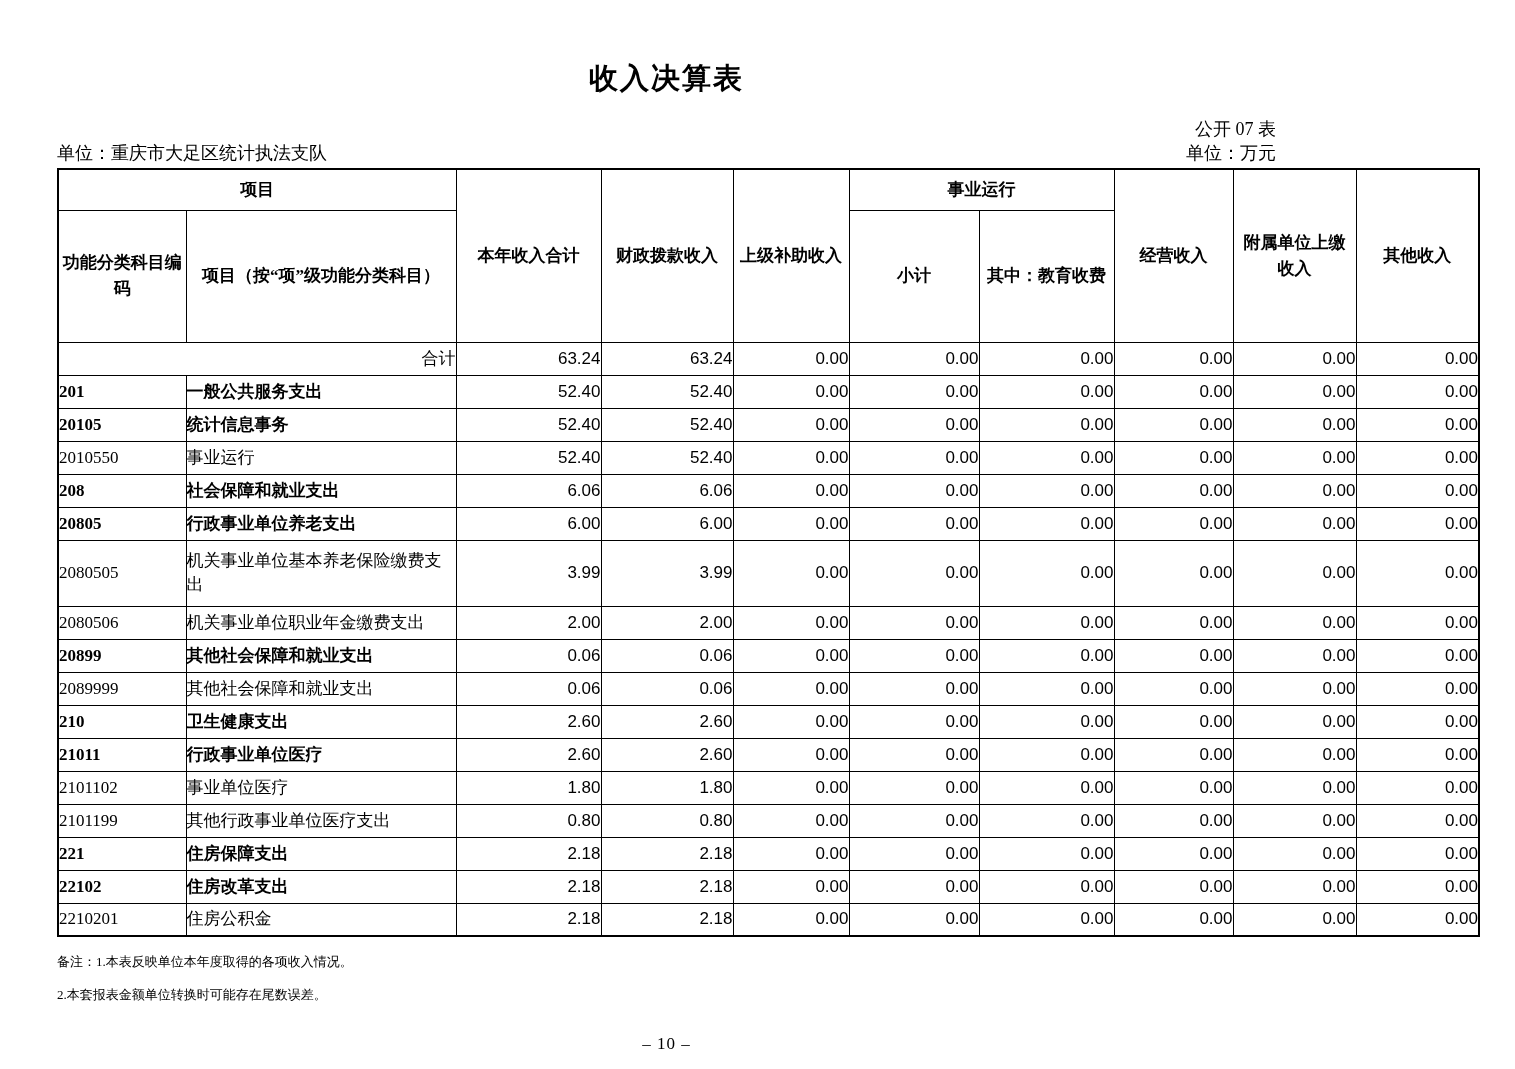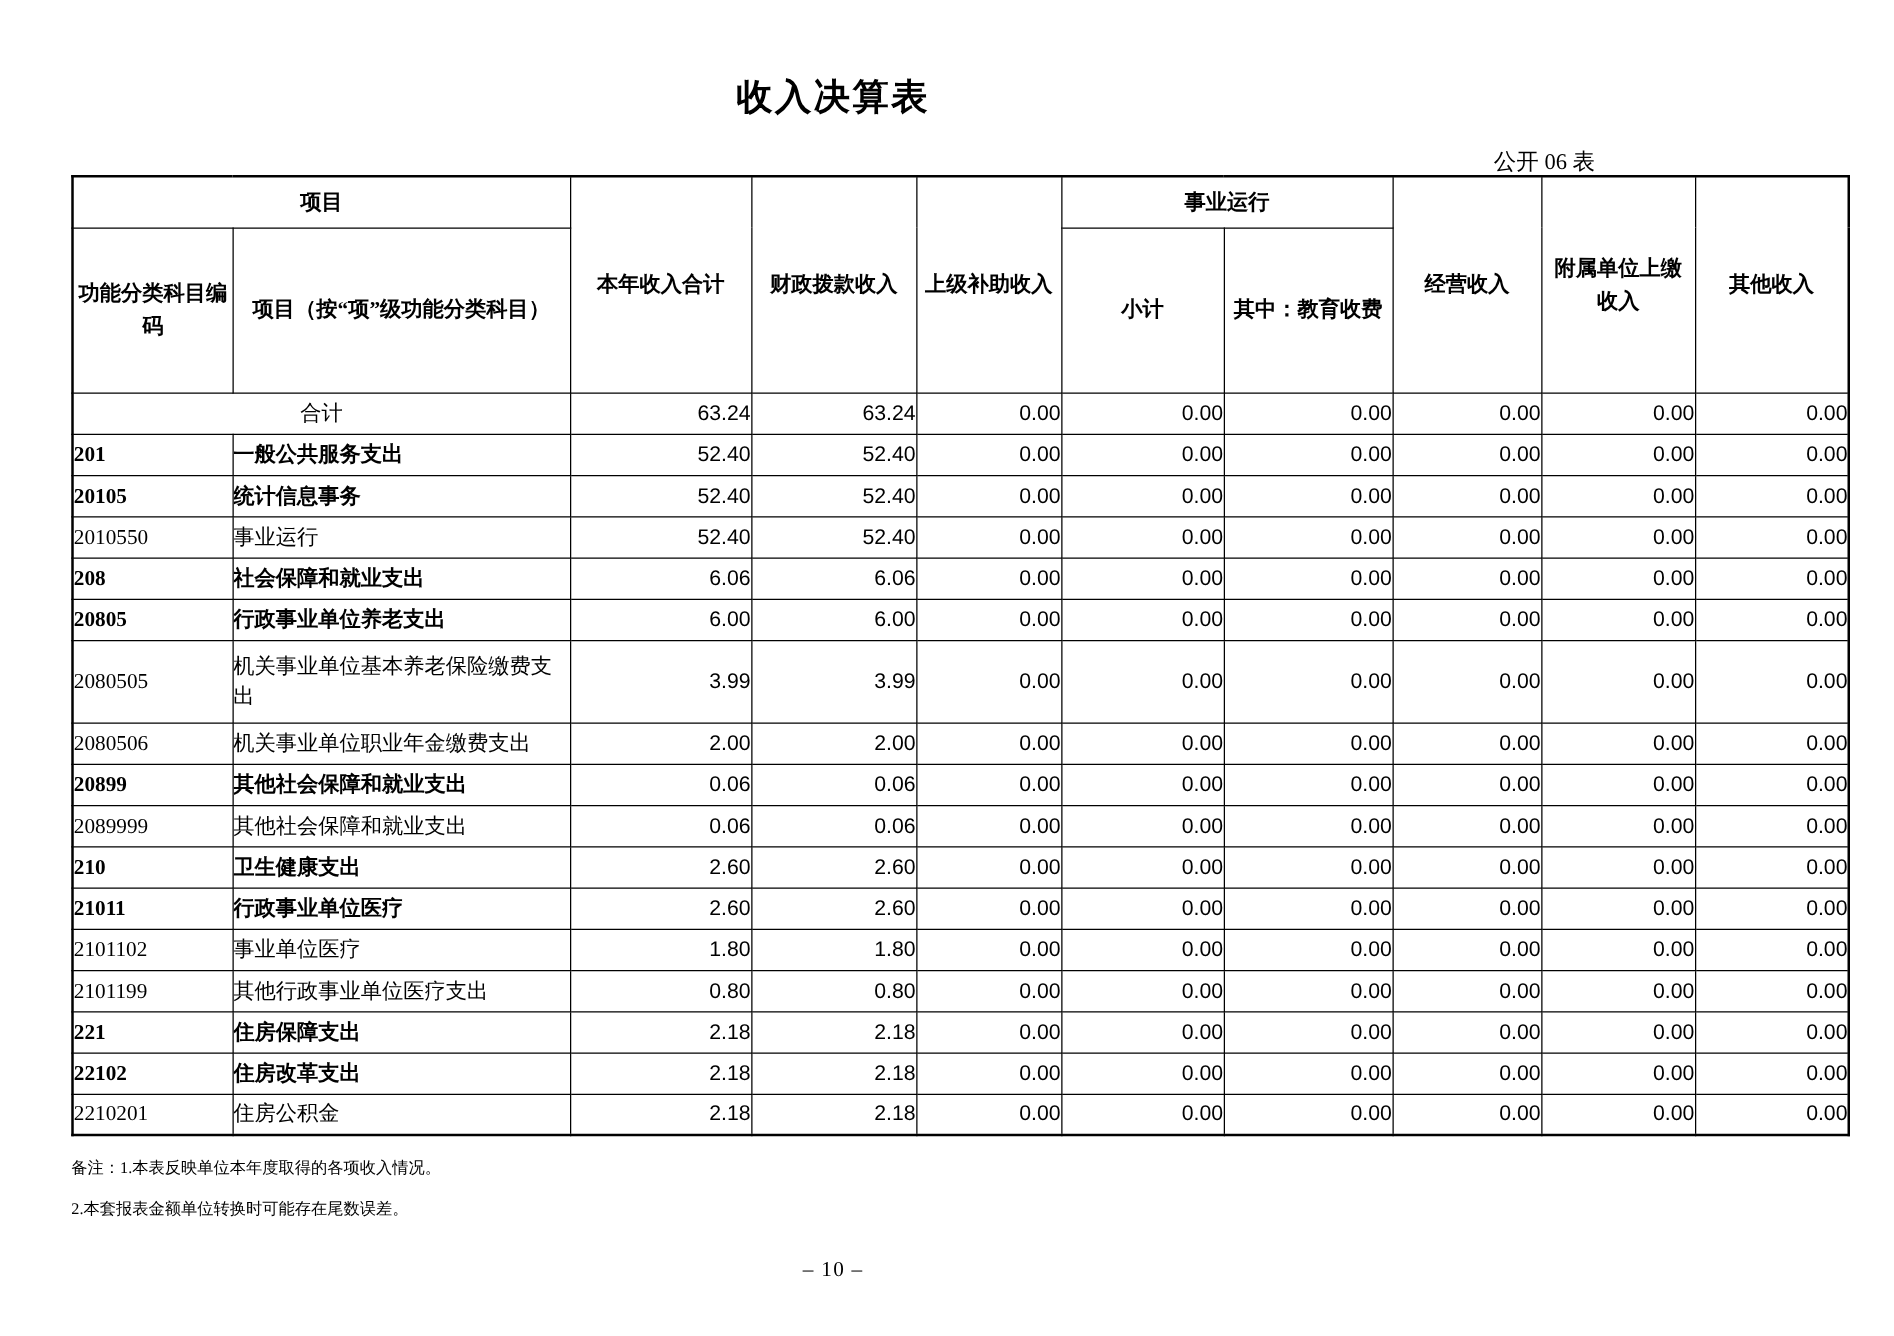--- a/index.html
+++ b/index.html
@@ -50,21 +50,21 @@
     padding:0 2px;
   }
   tr.hrow1 { height:41px; }
   tr.hrow2 { height:132px; }
 
   tbody tr { height:33px; }
   tbody tr.tall { height:66px; }
   tbody td { font-size:17px; vertical-align:middle; line-height:24px; }
   td.code  { text-align:left; padding-left:4px; }
   td.name  { text-align:left; padding-left:5px; }
-  td.total-label { text-align:center; }
+  td.total-label { text-align:right; }
   td.num {
     font-family:"Liberation Sans","DejaVu Sans",sans-serif;
     text-align:right; padding-right:8px;
   }
   tr.bold td.code, tr.bold td.name { font-weight:bold; }
 
   .wrap-6 { display:inline-block; max-width:6.5em; line-height:26px; }
 
   .notes { font-size:13px; line-height:33px; margin-top:8px; }
   .page-number {
@@ -73,22 +73,26 @@
   }
 </style>
 </head>
 <body>
 
 <div class="page">
   <div class="content">
 
     <div class="doc-title">收入决算表</div>
 
-    <div class="table-code-label">公开 06 表</div>
-
+    <div class="table-code-label">公开 07 表</div>
+
+    <div class="meta-row">
+      <span>单位：重庆市大足区统计执法支队</span>
+      <span>单位：万元</span>
+    </div>
 
     <table class="fin">
       <colgroup>
         <col style="width:128px">
           <col style="width:270px">
           <col style="width:145px">
         <col style="width:132px">
           <col style="width:116px">
           <col style="width:130px">
         <col style="width:135px">

